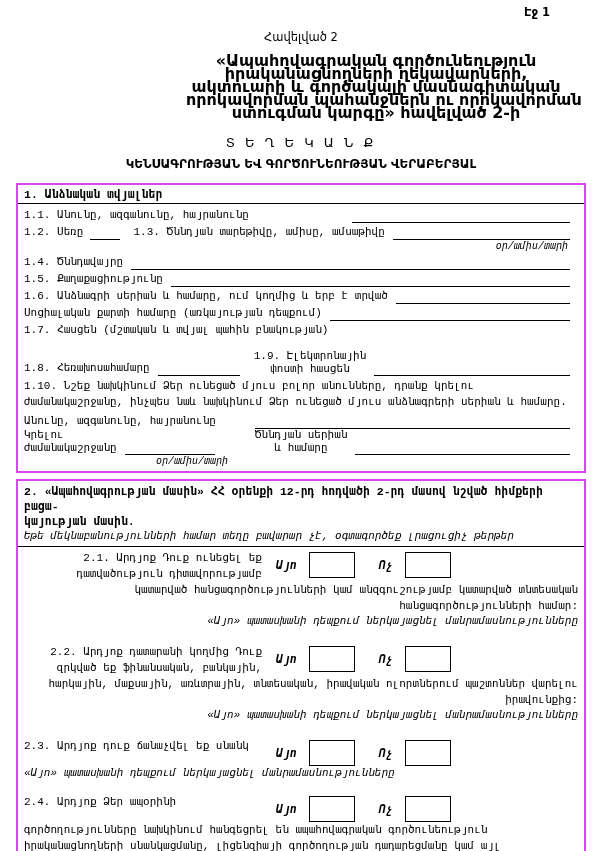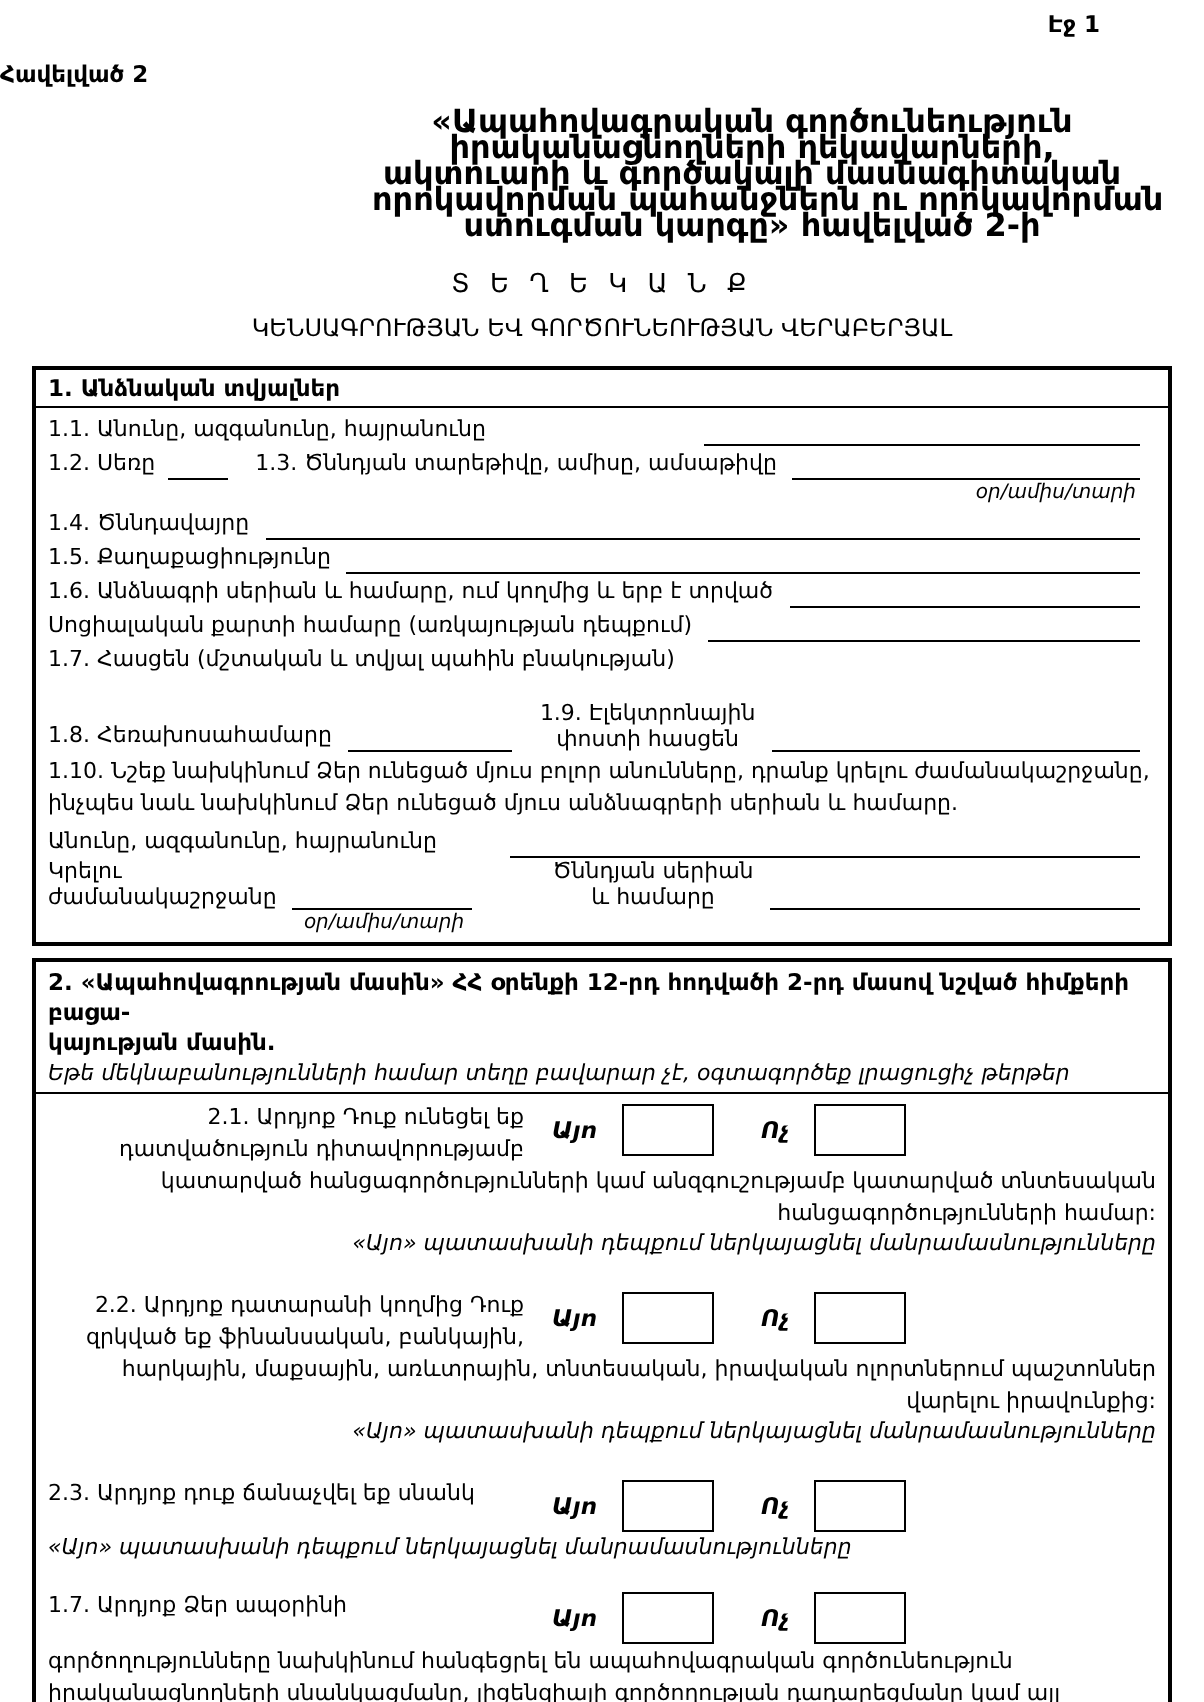--- a/index.html
+++ b/index.html
@@ -2,27 +2,27 @@
 <html><head>
 <meta charset="utf-8">
 <style>
   html,body{margin:0;padding:0;background:#888;}
   .page{
     width:602px;height:851px;margin:0 auto;background:#fff;color:#000;
     font-family:"DejaVu Sans","Liberation Sans",sans-serif;font-size:11px;
     position:relative;overflow:hidden;box-sizing:border-box;padding-top:5px;
   }
   .pageno{font-weight:bold;font-size:11.5px;text-align:right;padding-right:52px;}
-  .appendix{font-weight:bold;font-size:11.5px;text-align:left;margin-top:11px;}
+  .appendix{font-weight:normal;font-size:11.5px;text-align:center;margin-top:11px;}
   .reg{font-weight:bold;font-size:16px;line-height:13px;text-align:center;width:380px;margin:10px 36px 0 auto;}
   .reg div{white-space:nowrap;}
   .title{font-weight:normal;font-size:13px;text-align:center;margin-top:16px;letter-spacing:3px;}
-  .subtitle{font-weight:normal;font-size:12px;text-align:center;margin-top:7px;}
-
-  .tbl{border:2px solid #000000;margin:0 16px;background:#fff;}
+  .subtitle{font-weight:bold;font-size:12px;text-align:center;margin-top:7px;}
+
+  .tbl{border:2px solid #d946ef;margin:0 16px;background:#fff;font-family:Liberation Mono, monospace;}
   .tbl1{margin-top:12px;}
   .sec1-h{font-weight:bold;font-size:11.5px;padding:2px 6px;border-bottom:1.5px solid #000;}
   .t1{padding:2px 0 3px;line-height:16px;}
   .frow{display:flex;align-items:flex-end;min-height:17px;padding:0 14px 0 6px;}
   .lbl{white-space:nowrap;}
   .fill{border-bottom:1px solid #000;flex:1 1 auto;margin-left:8px;height:13px;}
   .fw30{flex:0 0 30px;margin-left:6px;}
   .fw82{flex:0 0 82px;}
   .fw218{flex:0 0 218px;margin-left:auto;}
   .fw315{flex:0 0 315px;margin-left:auto;}
@@ -191,21 +191,21 @@
           <span class="cb"></span>
           <span class="yn nl">Ոչ</span>
           <span class="cb"></span>
         </div>
       </div>
       <div class="ans">«Այո» պատասխանի դեպքում ներկայացնել մանրամասնությունները</div>
     </div>
 
     <div class="qblock mb6">
       <div class="qrow">
-        <div class="qtext">1.7. Արդյոք Ձեր  ապօրինի</div>
+        <div class="qtext">2.4. Արդյոք Ձեր  ապօրինի</div>
         <div class="boxes">
           <span class="yn">Այո</span>
           <span class="cb"></span>
           <span class="yn nl">Ոչ</span>
           <span class="cb"></span>
         </div>
       </div>
       <div class="cont">գործողությունները նախկինում հանգեցրել են ապահովագրական գործունեություն իրականացնողների սնանկացմանը, լիցենզիայի գործողության դադարեցմանը կամ այլ իրավաբանական անձանց սնանկացմանը:</div>
 
     </div>

